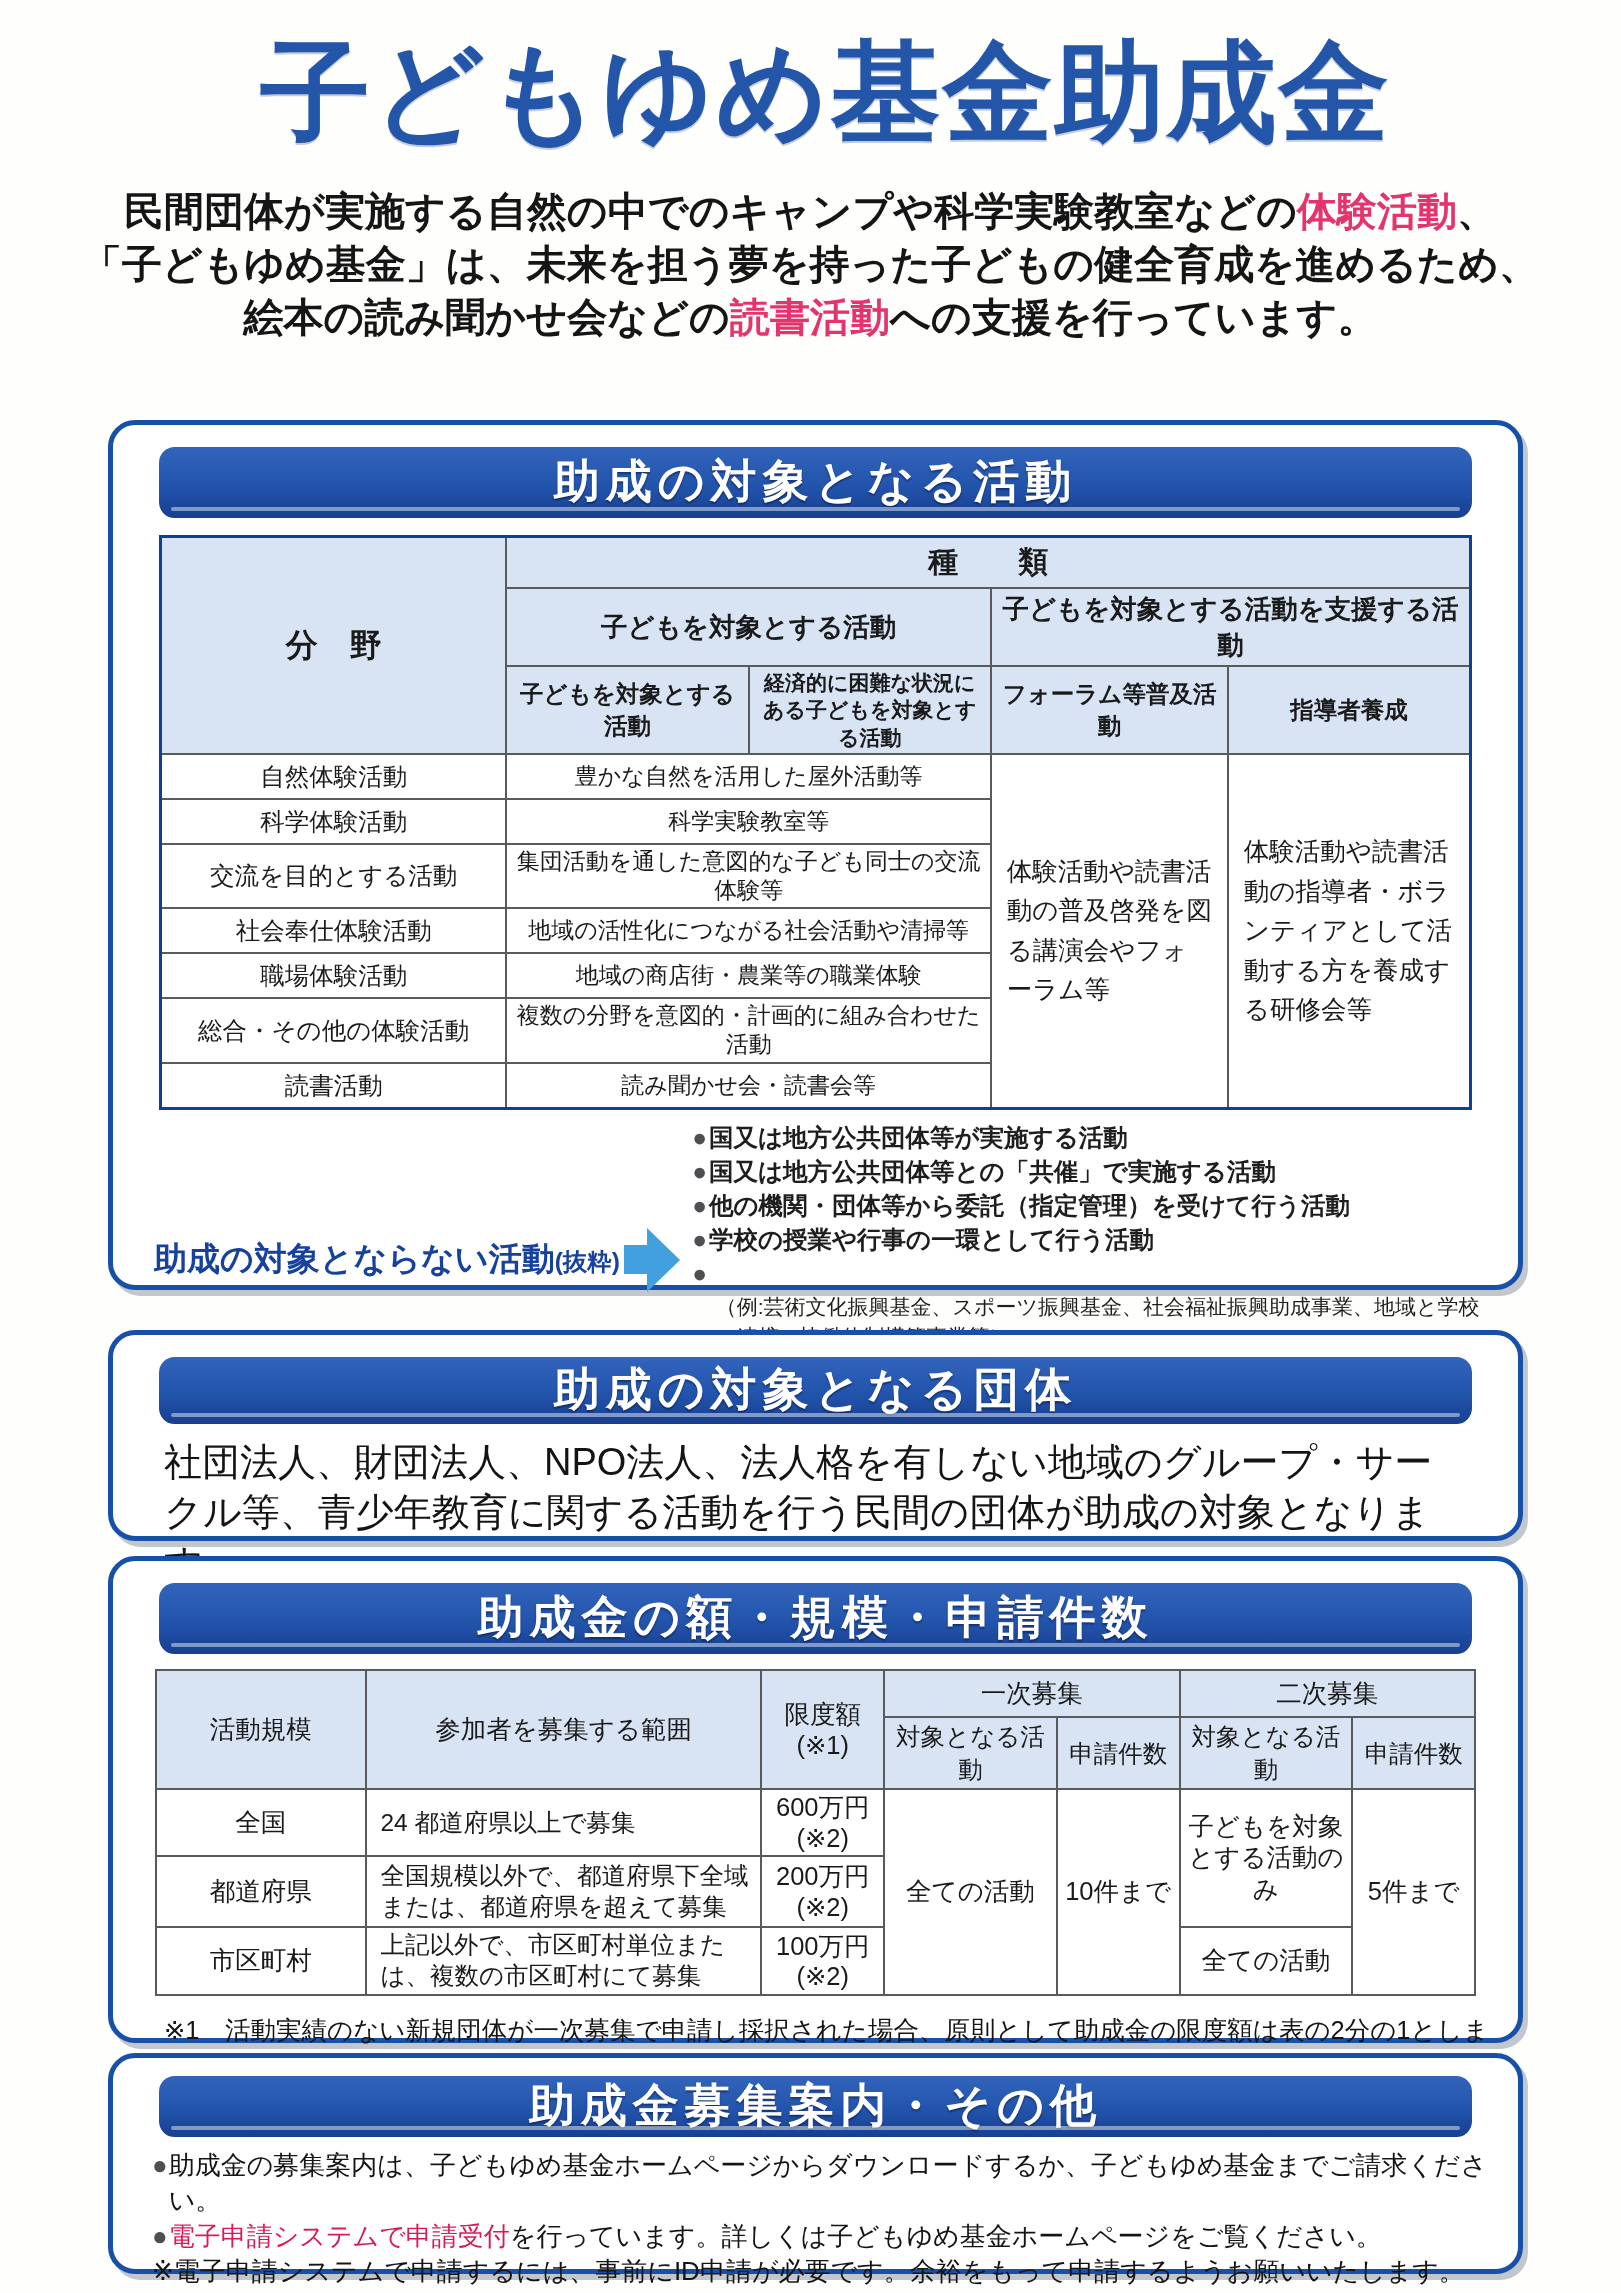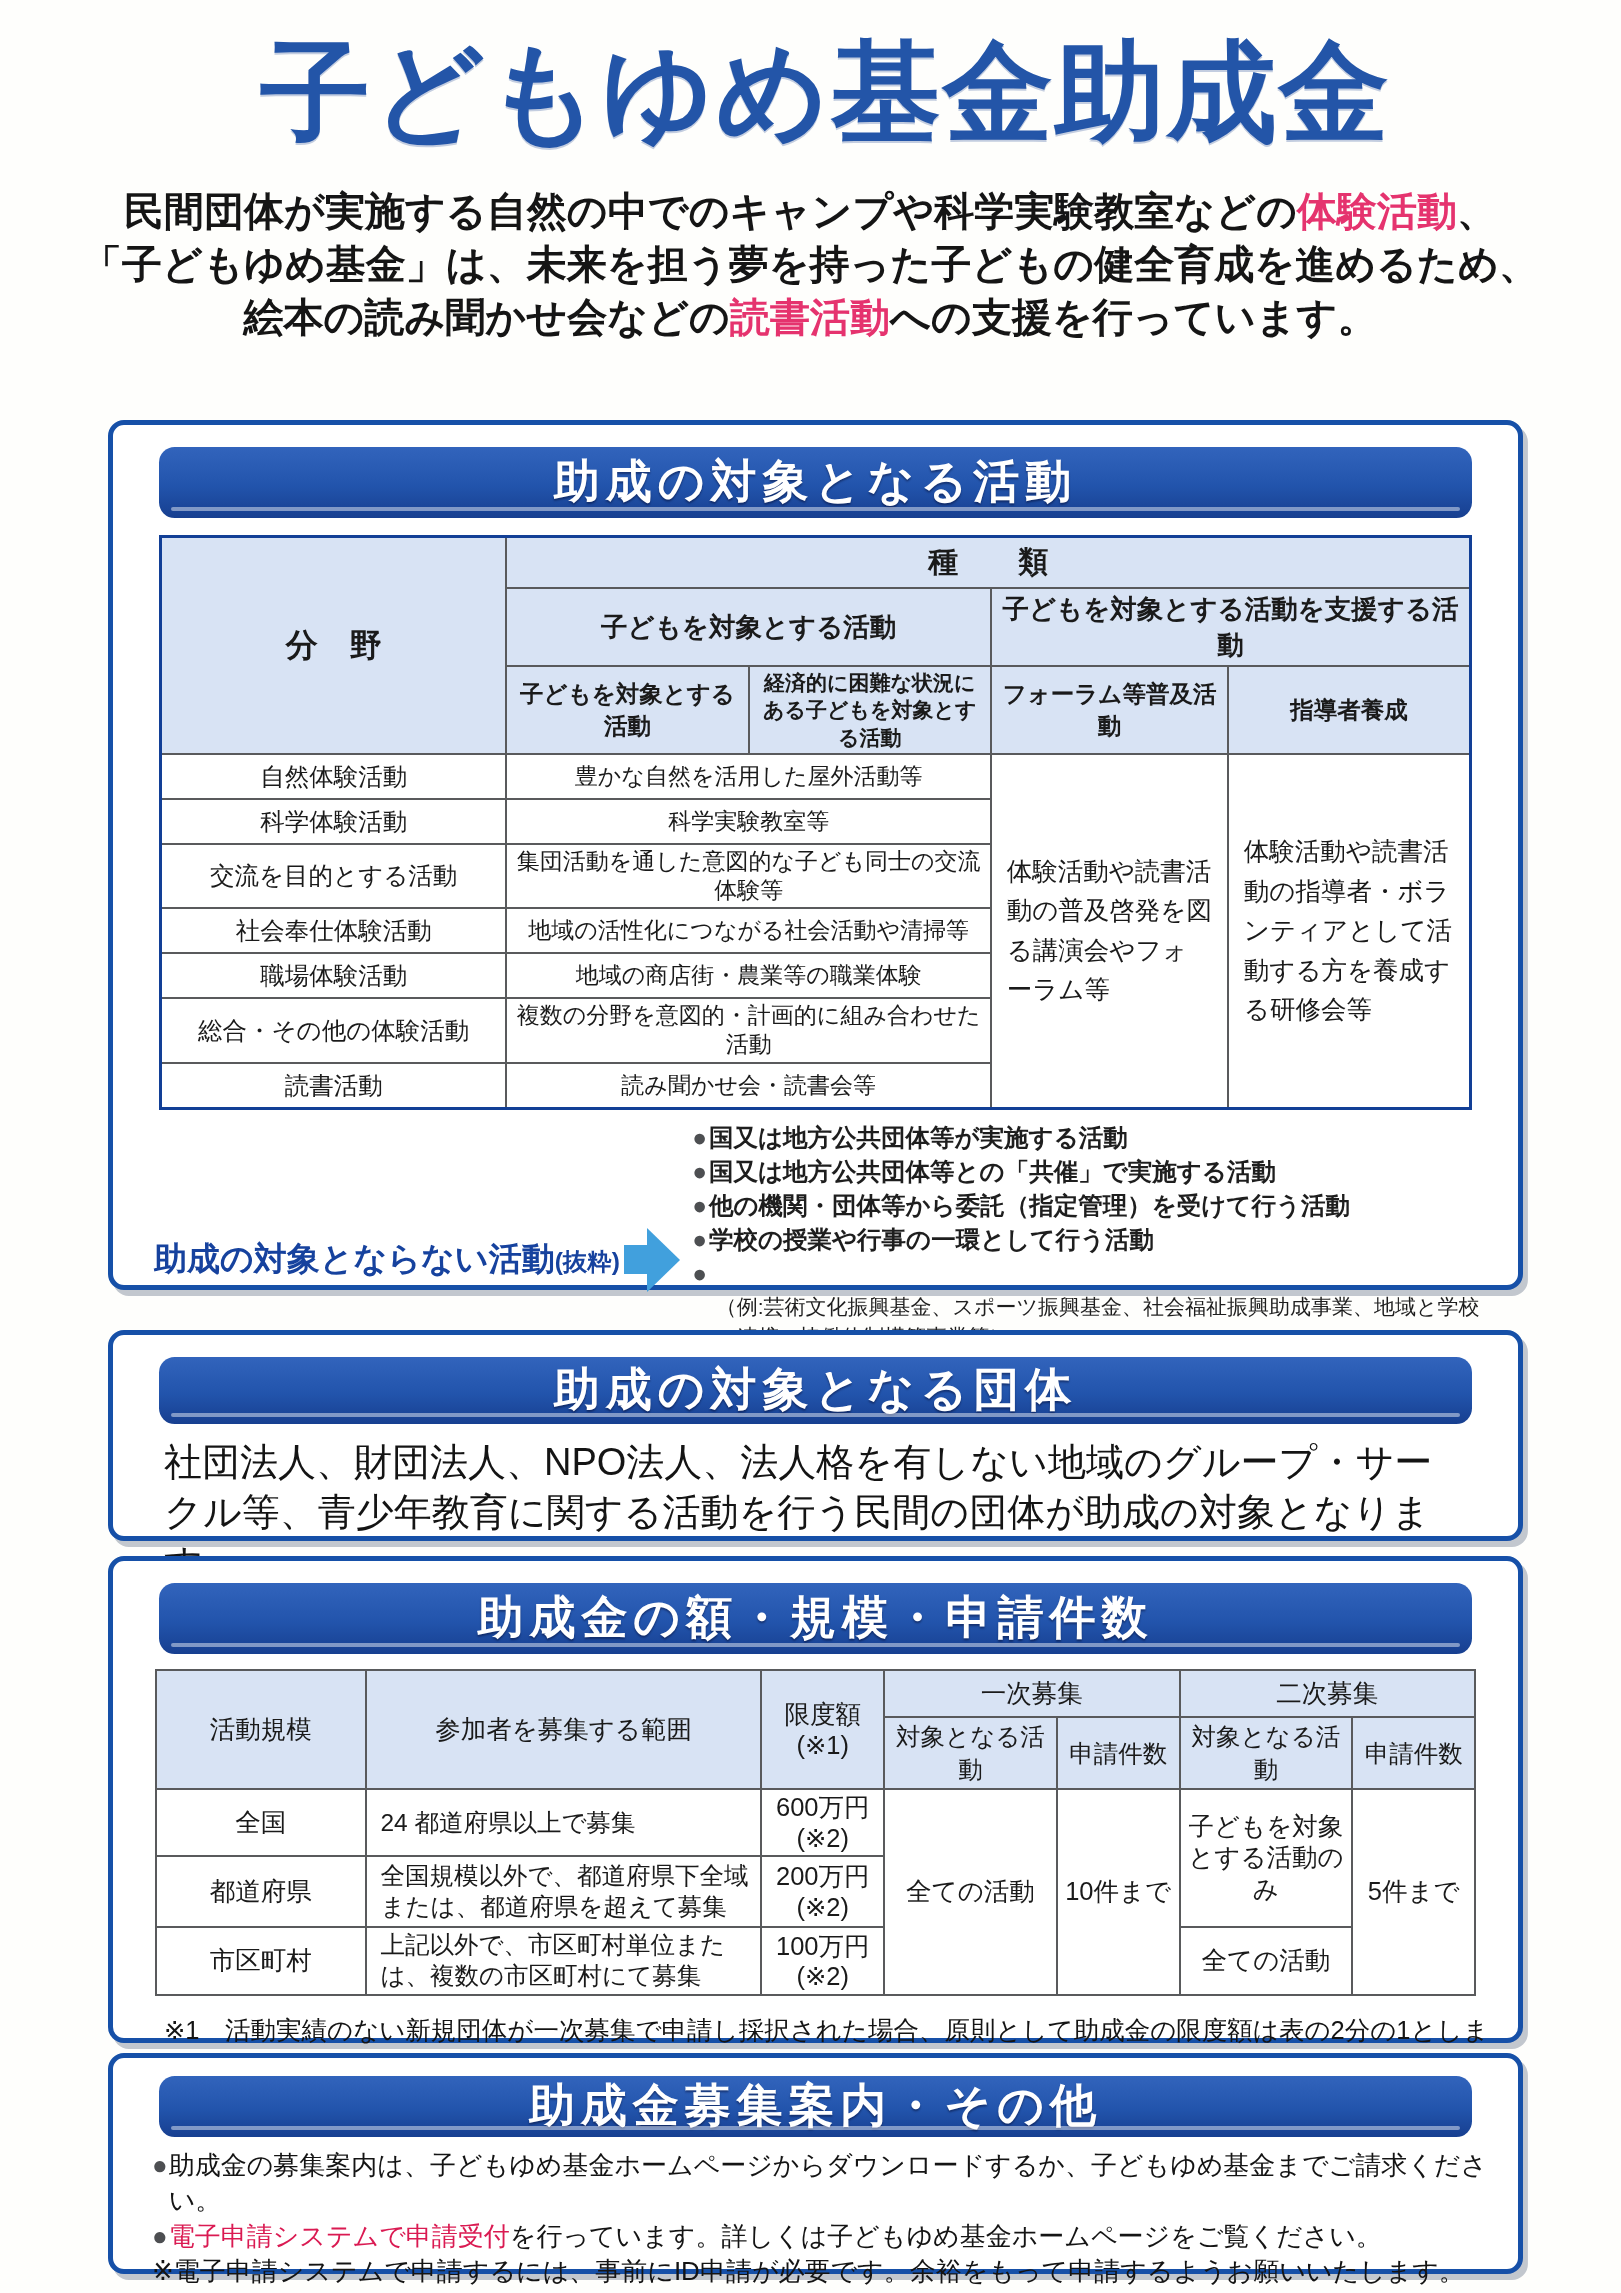--- a/index.html
+++ b/index.html
@@ -12,21 +12,21 @@
     margin:0;padding-top:25.5px;text-align:center;
     font-size:110px;line-height:1.2;font-weight:900;color:#2355a8;
     letter-spacing:2px;text-shadow:0 2px 0 rgba(20,60,140,.25);padding-left:30px;
   }
   .intro{margin-top:27.4px;text-align:center;font-size:40px;font-weight:bold;line-height:1.33;color:#151515;}
   .pink{color:#e5336e;}
   .red{color:#da1a52;}
   
   .box{
     position:absolute;left:108px;width:1405px;background:#ffffff;
-    border:5.9px solid #1650a8;border-radius:16px;
+    border:5.9px solid #1650a8;border-radius:27px;
     box-shadow:4.9px 5.9px 0 #c2c7ce;
   }
   .box1{top:420px;height:860px;}
   .box2{top:1318px;height:201px;margin-top:12px;}
   .box3{top:1556px;height:477px;}
   .box4{top:2053px;height:211px;}
   .bar{
     position:relative;margin:21.6px auto 0;width:1313px;height:71px;border-radius:15.7px;
     background:linear-gradient(180deg,#3264bc 0%,#2254ac 55%,#173f90 100%);
     color:#fff;font-size:46px;font-weight:bold;letter-spacing:5.9px;

